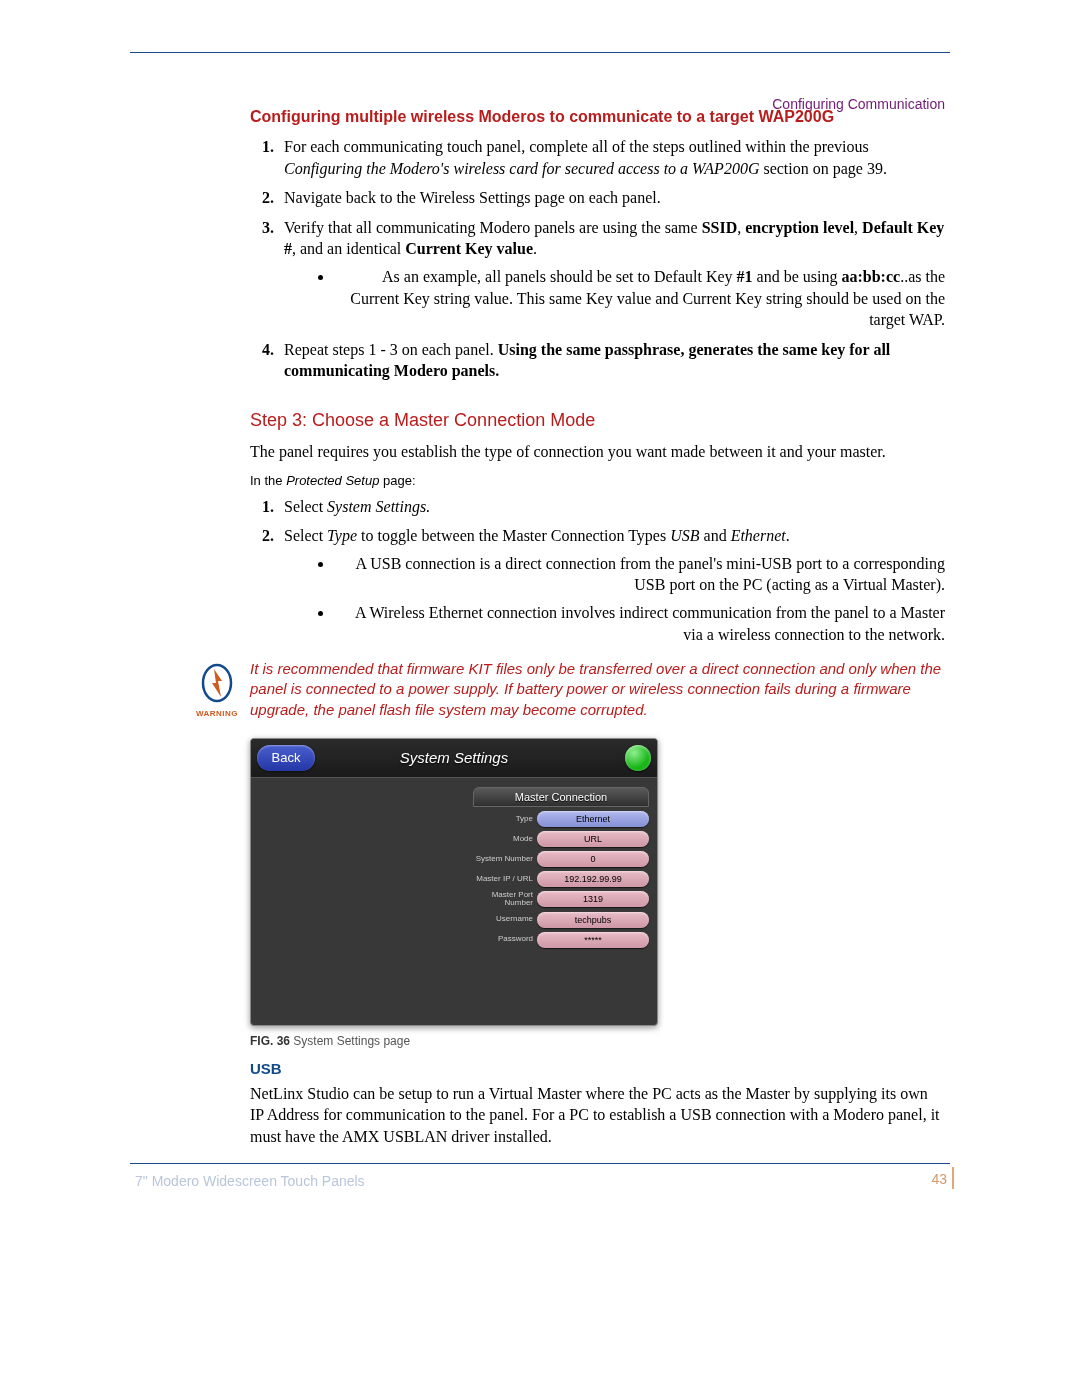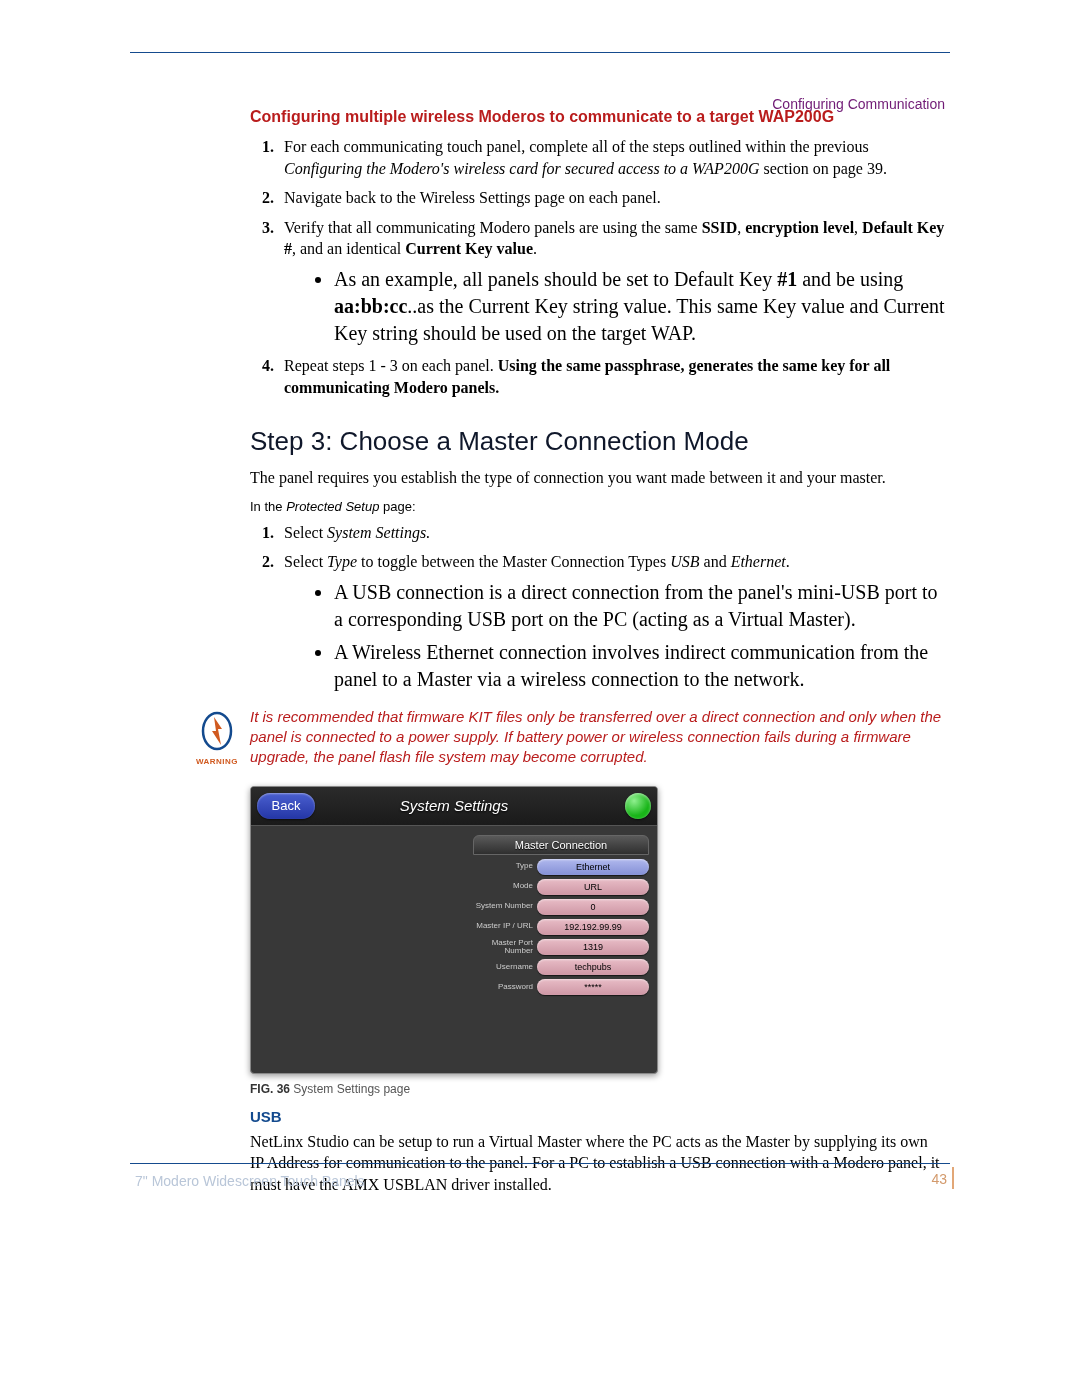--- a/index.html
+++ b/index.html
@@ -55,30 +55,31 @@
     margin-bottom: 8px;
     padding-left: 6px;
   }
   ol.num > li::marker {
     font-weight: bold;
   }
   ul.bullets {
     list-style: disc;
     margin: 6px 0 6px 0;
     padding-left: 50px;
-    font-size: 20px;
+    font-size: 16px;
     line-height: 1.35;
+    text-align: right;
   }
   ul.bullets li {
     margin-bottom: 6px;
   }
   .h2 {
     font-family: Arial, sans-serif;
-    color: #0f172a;
-    font-size: 26px;
+    color: #b91c1c;
+    font-size: 18px;
     font-weight: normal;
     margin: 28px 0 10px 0;
   }
   .p {
     font-size: 16px;
     line-height: 1.35;
     margin: 0 0 10px 0;
   }
   .small-sans {
     font-family: Arial, sans-serif;

